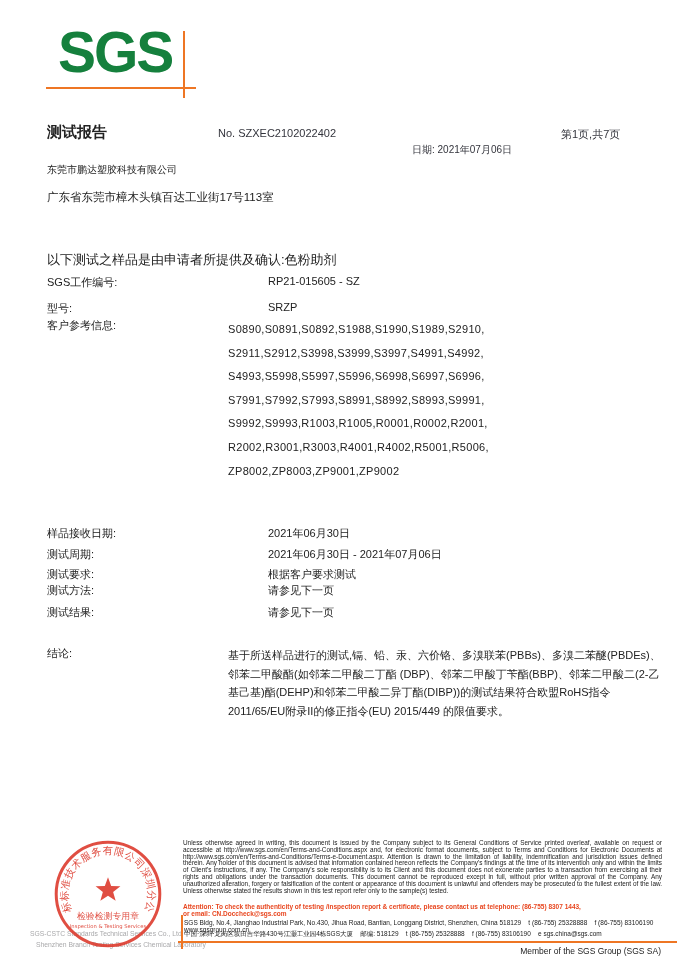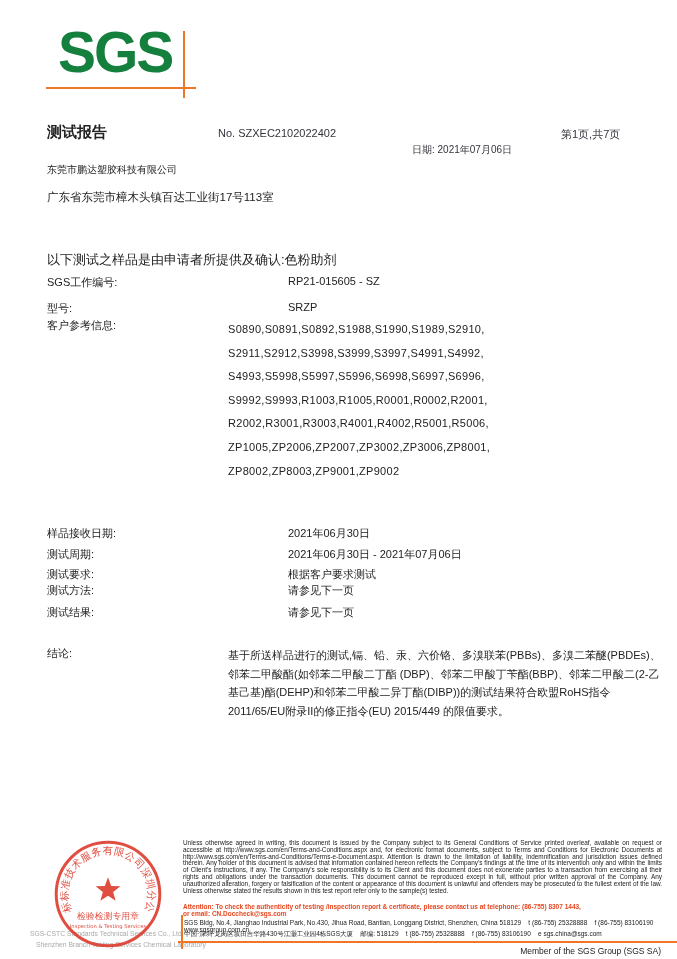--- a/index.html
+++ b/index.html
@@ -28,21 +28,21 @@
   .report-date{left:412px;top:127px;font-size:10px;color:#33343c;margin-top:16px;}
   .page-info{left:561px;top:127px;font-size:11px;color:#33343c;}
 
   .company-name{left:47px;top:163px;font-size:10px;color:#222;}
   .company-addr{left:47px;top:190px;font-size:11.5px;color:#222;}
   .sample-note{left:47px;top:251px;font-size:13px;color:#222;}
 
   
   .row{position:absolute;left:47px;font-size:11px;color:#222;}
   .row .label{display:inline-block;}
-  .row .value{position:absolute;left:197px;top:0;white-space:nowrap;padding-left:44px;}
+  .row .value{position:absolute;left:177px;top:0;white-space:nowrap;padding-left:44px;}
   .refs-lines{position:absolute;left:181px;top:0;line-height:23.6px;letter-spacing:0.3px;}
   .conclusion-value{
     position:absolute;left:181px;top:0;width:434px;
     line-height:18.7px;white-space:normal;font-size:11px;color:#222;
     text-align:left;
   }
 
   
   .disclaimer{
     left:183px;top:840px;width:479px;
@@ -92,23 +92,23 @@
     <span class="label">型号:</span>
     <span class="value">SRZP</span>
   </div>
 
   <div class="row" style="top:318px;">
     <span class="label">客户参考信息:</span>
     <div class="refs-lines">
       <div>S0890,S0891,S0892,S1988,S1990,S1989,S2910,</div>
       <div>S2911,S2912,S3998,S3999,S3997,S4991,S4992,</div>
       <div>S4993,S5998,S5997,S5996,S6998,S6997,S6996,</div>
+      <div>S7991,S7992,S7993,S8991,S8992,S8993,S9991,</div>
       <div>S9992,S9993,R1003,R1005,R0001,R0002,R2001,</div>
       <div>R2002,R3001,R3003,R4001,R4002,R5001,R5006,</div>
-      <div>ZP1005,ZP2006,ZP2007,ZP3002,ZP3006,ZP8001,</div>
       <div>ZP8002,ZP8003,ZP9001,ZP9002</div>
     </div>
   </div>
 
   <div class="row" style="top:526px;">
     <span class="label">样品接收日期:</span>
     <span class="value">2021年06月30日</span>
   </div>
 
   <div class="row" style="top:547px;">

